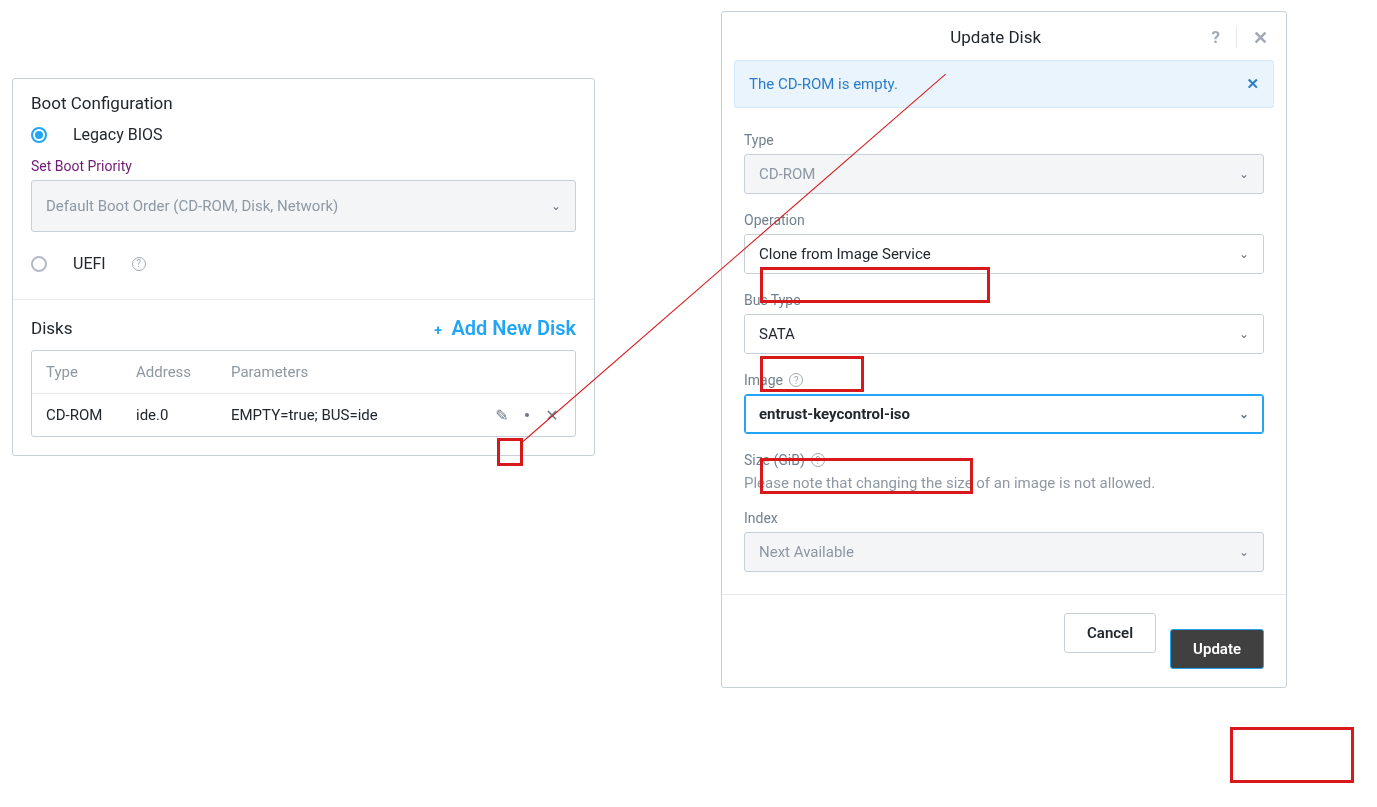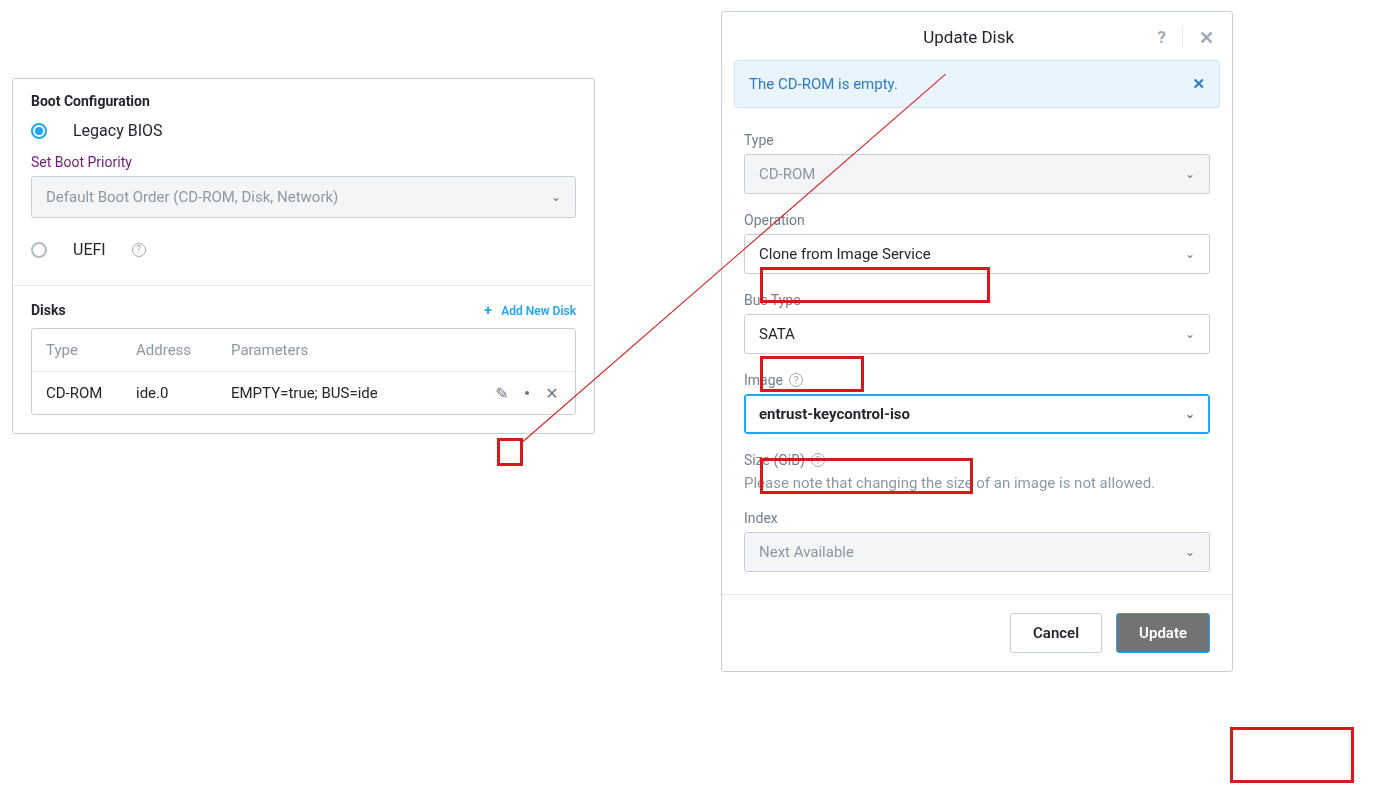--- a/index.html
+++ b/index.html
@@ -1,60 +1,60 @@
 <!DOCTYPE html>
 <html><head>
 <meta charset="utf-8">
 <style>
   * { box-sizing: border-box; }
   html, body { margin:0; padding:0; font-family: -apple-system, "Segoe UI", Roboto, Arial, sans-serif; font-size:14px; color:#22272E; background:#fff; }
   .page { position:relative; width:1377px; height:807px; }
   .panel-left { position:absolute; left:12px; top:78px; width:583px; border:1px solid #C7CFD8; border-radius:3px; padding:14px 18px 0 18px; }
-  .section-title { font-weight:700; font-size:14px; color:#22272E; margin-bottom:12px; }
+  .section-title { font-weight:400; font-size:17px; color:#22272E; margin-bottom:12px; }
   .radio-row { display:flex; align-items:center; gap:26px; margin:6px 0 14px 0; font-size:16px; color:#22272E; cursor:pointer; }
   .radio { width:16px; height:16px; border:2px solid #22A5F7; border-radius:50%; display:inline-flex; align-items:center; justify-content:center; }
   .radio.sel::after { content:""; width:8px; height:8px; background:#22A5F7; border-radius:50%; }
   .radio.un { border-color:#B3BAC3; }
   .small-label { color:#701a75; font-size:14px; margin-bottom:6px; }
-  .select { width:100%; border:1px solid #C7CFD8; border-radius:3px; height:42px; display:flex; align-items:center; padding:0 14px; justify-content:space-between; background:#fff; color:#22272E; font-size:15px; cursor:pointer; }
+  .select { width:100%; border:1px solid #C7CFD8; border-radius:3px; height:52px; display:flex; align-items:center; padding:0 14px; justify-content:space-between; background:#fff; color:#22272E; font-size:15px; cursor:pointer; }
   .select.disabled { background:#F3F5F7; color:#8E98A3; }
   .select.thin { height:40px; }
   .select.highlight { border:1px solid #22A5F7; box-shadow:0 0 0 1px #22A5F7 inset;font-weight:bold; }
   .chev { color:#6B7785; font-size:12px; }
   .hr { height:1px; background:#E6EAEE; margin:26px -18px 16px -18px; }
   .disks-head { display:flex; justify-content:space-between; align-items:center; margin-bottom:10px; }
-  .link { color:#22A5F7; font-size:12px; font-weight:600; cursor:pointer; }
+  .link { color:#22A5F7; font-size:20px; font-weight:600; cursor:pointer; }
   .plus { color:#22A5F7; margin-right:6px; font-weight:700; }
   .table { border:1px solid #C7CFD8; border-radius:3px; }
   .trow { display:flex; align-items:center; padding:12px 14px; font-size:15px; }
   .trow.head { color:#8E98A3; border-bottom:1px solid #E6EAEE; }
   .c-type { width:90px; }
   .c-addr { width:95px; }
   .c-param { flex:1; }
   .c-act { width:90px; display:flex; justify-content:flex-end; gap:14px; align-items:center; }
   .icn { width:18px; height:18px; display:inline-flex; align-items:center; justify-content:center; color:#6B7785; cursor:pointer; font-size:16px; }
   .dot { width:4px; height:4px; background:#6B7785; border-radius:50%; }
-  .panel-right { position:absolute; left:721px; top:11px; width:512px; border:1px solid #C7CFD8; border-radius:3px; background:#fff; }
+  .panel-right { position:absolute; left:721px; top:11px; width:566px; border:1px solid #C7CFD8; border-radius:3px; background:#fff; }
   .dlg-head { display:flex; align-items:center; justify-content:space-between; padding:14px 18px 12px 18px; }
   .dlg-title { font-size:17px; color:#22272E; text-align:center; flex:1; }
   .dlg-actions { display:flex; gap:16px; align-items:center; color:#8E98A3; }
   .qmark, .close-x { cursor:pointer; font-size:17px; font-weight:700; color:#A0A9B3; }
   .close-x { font-size:18px; }
   .divider-v { width:1px; height:22px; background:#E6EAEE; }
   .alert { margin:0 12px 0 12px; border:1px solid #D3E8FA; background:#E9F4FD; color:#2C7CC9; border-radius:3px; padding:14px 14px; display:flex; justify-content:space-between; align-items:center; font-size:15px; }
   .alert .ax { color:#2C7CC9; font-weight:700; cursor:pointer; }
   .dlg-body { padding:14px 22px 0 22px; }
   .field { margin-top:10px; margin-bottom:18px; }
   .flabel { color:#72808E; font-size:14px; margin-bottom:6px; display:flex; align-items:center; gap:6px; }
   .hint-q { width:14px; height:14px; border:1px solid #A0A9B3; color:#A0A9B3; border-radius:50%; font-size:10px; display:inline-flex; align-items:center; justify-content:center; }
   .note { color:#8E98A3; font-size:15px; margin-top:6px; }
   .dlg-foot { border-top:1px solid #E6EAEE; padding:18px 22px; display:flex; justify-content:flex-end; gap:14px; }
   .btn { height:40px; padding:0 22px; border-radius:3px; font-size:15px; font-weight:600; display:flex; align-items:center; cursor:pointer; }
   .btn.secondary { border:1px solid #C7CFD8; background:#fff; color:#22272E; }
-  .btn.primary { background:#737373; color:#fff; border:1px solid #22A5F7; }
+  .btn.primary { background:#404040; color:#fff; border:1px solid #22A5F7;margin-top:16px; }
   .red-box { position:absolute; border:3px solid #D7191C; pointer-events:none; }
   .red-line { position:absolute; height:1px; background:#D7191C; transform-origin:left center; pointer-events:none; }
 </style>
 </head>
 <body>
 
 <div class="page">
 
   <div class="panel-left">
     <div class="section-title">Boot Configuration</div>

